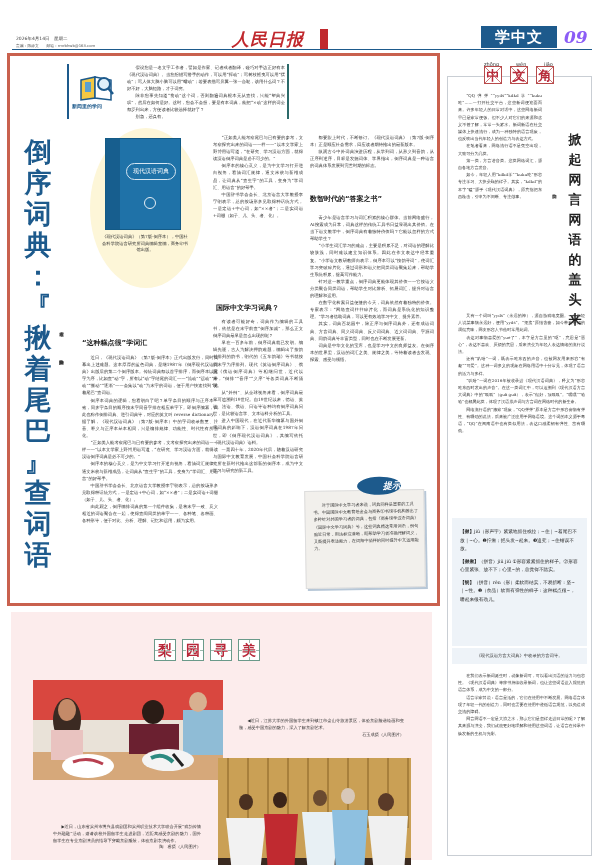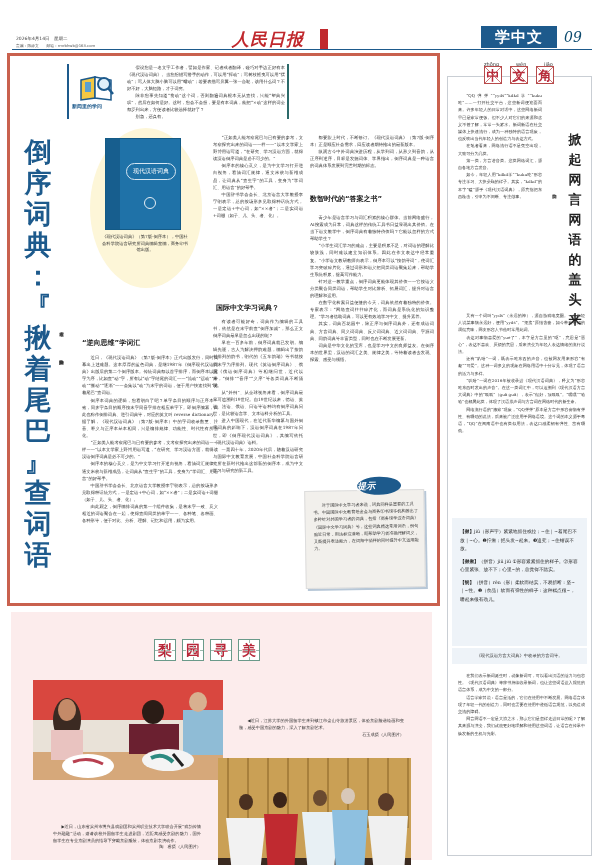--- a/index.html
+++ b/index.html
@@ -6,21 +6,21 @@
   html, body { width: 602px; height: 865px; overflow: hidden; background: #fff; }
   body { font-family: "DejaVu Serif", serif; color: #222; position: relative; }
 
   
   .header { position: absolute; left: 0; top: 0; width: 602px; height: 50px; background: #fff; }
   .hdr-date { position: absolute; left: 16px; top: 36px; font-size: 4.5px; color: #444; font-family: "DejaVu Sans", sans-serif; }
   .hdr-editor { position: absolute; left: 16px; top: 43px; font-size: 3.8px; color: #555; font-family: "DejaVu Sans", sans-serif; }
   .hdr-logo { position: absolute; left: 232px; top: 28px; font-size: 17px; color: #c0282d; font-style: italic; font-weight: bold; letter-spacing: 1px; font-family: Liberation Sans, sans-serif; }
   .hdr-logo-badge { position: absolute; left: 320px; top: 29px; width: 8px; height: 20px; background: #c0282d; }
   .hdr-section { position: absolute; left: 481px; top: 26px; width: 76px; height: 22px; background: #1d5a8c; color: #fff; font-size: 15px; font-weight: bold; text-align: center; line-height: 22px; letter-spacing: 1px; }
-  .hdr-page { position: absolute; left: 564px; top: 26px; font-size: 14px; font-weight: normal; font-style: italic; color: #0c4a6e; line-height: 22px; font-family: "DejaVu Serif", serif; }
+  .hdr-page { position: absolute; left: 564px; top: 26px; font-size: 17px; font-weight: bold; font-style: italic; color: #8b5cf6; line-height: 22px; font-family: "DejaVu Serif", serif; }
   .hdr-rule { position: absolute; left: 12px; top: 49px; width: 580px; height: 1px; background: #1d5a8c; }
 
   
   .feature { position: absolute; left: 7px; top: 53px; width: 433px; height: 553px; border: 3px solid #c9614e; background: #fff; }
   .intro-bar { position: absolute; left: 57px; top: 8px; width: 2px; height: 55px; background: #1d5a8c; }
   .intro-bar-right { position: absolute; left: 277px; top: 8px; width: 2px; height: 55px; background: #2c6a6a; }
   .intro-icon { position: absolute; left: 68px; top: 16px; width: 38px; height: 30px; }
   .intro-icon-label { position: absolute; left: 62px; top: 47px; font-size: 5px; color: #1d5a8c; font-weight: bold; font-family: "DejaVu Sans", sans-serif; white-space: nowrap; }
   .intro-text { position: absolute; left: 117px; top: 8px; width: 158px; font-size: 4.3px; line-height: 7px; color: #333; text-align: justify; }
   .intro-text p { text-indent: 2em; }
@@ -34,21 +34,21 @@
   .book-seal { position: absolute; left: 38px; top: 58px; width: 12px; height: 12px; border: 1px solid #e6eef5; border-radius: 50%; }
   .book-caption { position: absolute; left: 90px; top: 178px; width: 90px; font-size: 4.3px; line-height: 6.5px; color: #333; text-align: center; }
 
   .byline-vert { position: absolute; left: 53px; top: 330px; width: 8px; font-size: 4.5px; line-height: 6px; color: #333; writing-mode: vertical-rl; font-family: "DejaVu Sans", sans-serif; }
 
   .col { position: absolute; font-size: 4.3px; line-height: 7.1px; color: #333; text-align: justify; }
   .col p { text-indent: 2em; }
   .sub-head { position: absolute; font-size: 7px; font-weight: bold; color: #222; text-align: left; font-family: "DejaVu Sans", sans-serif; }
 
   .tip-box { position: absolute; left: 305px; top: 490px; width: 120px; height: 98px; background: #f2f0ec; border: 1px solid #ddd; box-shadow: 2px 2px 0 #b7c7d7; transform: rotate(-1deg); }
-  .tip-badge { position: absolute; left: 52px; top: -14px; width: 44px; height: 18px; border-radius: 50%; background: #1d5a8c; color: #fff; font-size: 9px; font-weight: bold; text-align: left; line-height: 18px; font-style: italic; }
+  .tip-badge { position: absolute; left: 52px; top: -14px; width: 44px; height: 18px; border-radius: 50%; background: #1d5a8c; color: #fff; font-size: 9px; font-weight: bold; text-align: right; line-height: 18px; font-style: italic; }
   .tip-text { position: absolute; left: 8px; top: 10px; width: 106px; font-size: 4.2px; line-height: 7.2px; color: #333; text-indent: 2em; }
 
   
   .right-col { position: absolute; left: 447px; top: 76px; width: 145px; height: 780px; border: 1px solid #c9ced4; background: #fff; }
   .corner-pinyin { position: absolute; left: 480px; top: 61px; width: 100px; font-size: 5px; color: #333; font-family: "DejaVu Sans", sans-serif; }
   .corner-pinyin span { position: absolute; }
   .corner-chars { position: absolute; left: 484px; top: 66px; width: 96px; height: 18px; }
   .corner-box { position: absolute; width: 18px; height: 18px; border: 1px solid #b84a4a; background: #fff; color: #b8283a; font-size: 13px; font-weight: bold; text-align: center; line-height: 17px; }
   .corner-box::before, .corner-box::after { content: ""; position: absolute; left: 0; top: 0; width: 100%; height: 100%; background:
     linear-gradient(45deg, transparent 49%, rgba(184,74,74,0.5) 50%, transparent 51%),
@@ -127,21 +127,21 @@
   <div class="book">
     <div class="book-spine"></div>
     <div class="book-title">现代汉语词典</div>
     <div class="book-seal"></div>
   </div>
   <div class="book-caption">《现代汉语词典》（第7版·倒序本），中国社会科学院语言研究所词典编辑室编，商务印书馆出版。</div>
 
   <div class="byline-vert" style="left:46px;top:272px;height:24px;">本报记者</div>
   <div class="byline-vert" style="left:46px;top:300px;height:24px;font-weight:bold;">陈静文</div>
 
-  <div class="sub-head" style="left:72px;top:282px;width:130px;">“逆向思维”学词汇</div>
+  <div class="sub-head" style="left:72px;top:282px;width:130px;">“这种糕点很”学词汇</div>
   <div class="col" style="left:72px;top:298px;width:136px;height:248px;overflow:hidden;">
     <p>近日，《现代汉语词典》（第7版·倒序本）正式出版发行，同时揭幕出上述难题。这本厚厚的蓝色词典，是继1987年《倒序现代汉语词典》出版后的第二个倒序版本。传统词典都以首字排序，而倒序本以尾字为序，比如查“动”字，所有以“动”字结尾的词汇——“流动”“运动”“带动”“搬动”“逐渐”——会集以“动”为末字的词语，便于用户快速找到“掀着尾巴”查词语。</p>
     <p>倒序本词典的逻辑，您看明白了吧？单字条目的顺序与正序本一致，同多字条目的顺序按末字同音字排在相应单字下。即倒序编纂，因此也称作倒排词典、逆引词典等，对应的英文叫 reverse dictionary。据了解，《现代汉语词典》（第7版·倒序本）中的字词收录数量、注音、释义与正序本基本相同，只是编排规律、功能性、时代性有所强化。</p>
     <p>“正如美人能考察尾巴与已有要的参考，文考察探究出来的词语——样——”以本文学家上野博用语写道，“在研究、学习汉语方面，就得读汉语倒序词典是必不可少的。”</p>
     <p>倒序本的核心意义，是为中文学习打开逆向视角，看清词汇规律，通文米获与新维成品，让词典从“查生字”的工具，变身为“学词汇、用语言”的好帮手。</p>
     <p>中国辞书学会会长、北京语言大学教授李宇明表示，总的按场形多见取得种话统方式，一是定语+中心词，如“××者”；二是实词语+词缀（如子、儿、头、者、化）。</p>
     <p>由此观之，倒序编排词典的第一个组件收集，是将末字一致、意义相近的词语聚合在一起，使得查阅同类的单字——、各种笔、各种画、各种形等，便于对比、分析、理解、记忆和运用，颇为实用。</p>
   </div>
 
   <div class="col" style="left:203px;top:78px;width:90px;height:212px;overflow:hidden;">

